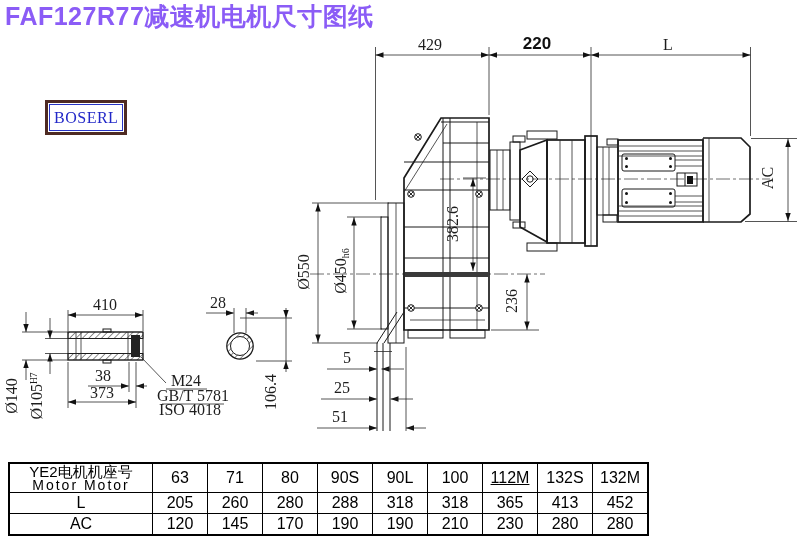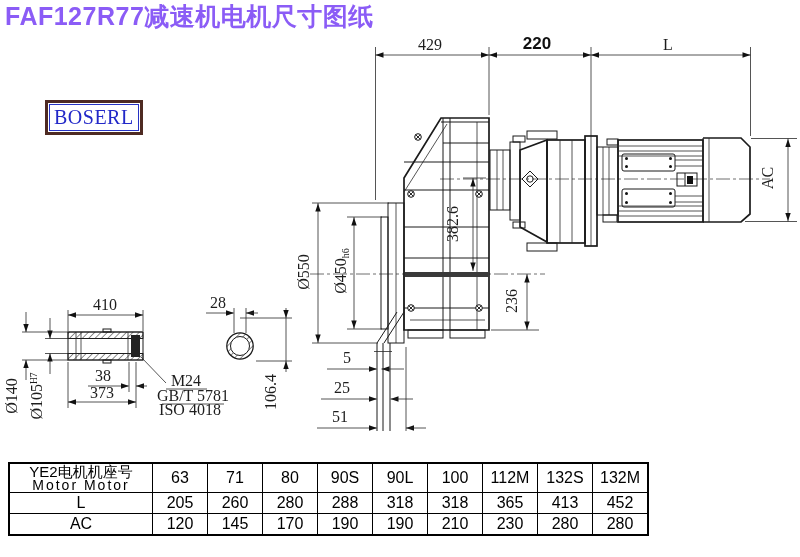--- a/index.html
+++ b/index.html
@@ -3,21 +3,21 @@
 <meta charset="utf-8">
 <style>
   html,body{margin:0;padding:0;background:#fff;}
   body{position:relative;width:800px;height:557px;overflow:hidden;
        font-family:"Liberation Sans",sans-serif;color:#000;}
   .title{position:absolute;left:5px;top:0;font-size:25px;font-weight:bold;
          letter-spacing:0.5px;white-space:nowrap;color:#8b5cf6;}
   .logo{position:absolute;left:45px;top:100px;border:3px solid #4e2a22;
         background:#fff;padding:1px;}
   .logo-inner{border:1px solid #2733c4;padding:0 4px;
-        font-family:"Liberation Serif",serif;font-size:20px;color:#2228c8;
+        font-family:"Liberation Serif",serif;font-size:16px;color:#2228c8;
         line-height:25px;letter-spacing:0.5px;}
   svg.drawing{position:absolute;left:0;top:30px;}
   svg .ln{stroke:#1b1b1b;stroke-width:1;fill:none;}
   svg .ln2{stroke:#1b1b1b;stroke-width:1.7;fill:none;}
   svg .thin{stroke:#2a2a2a;stroke-width:0.8;fill:none;}
   svg .cl{stroke:#4a4a4a;stroke-width:0.8;fill:none;stroke-dasharray:14 3 3 3;}
   svg text.dim{font-family:"Liberation Serif",serif;fill:#1d1d1d;
         font-size:16px;text-anchor:middle;}
   svg text.dimb{font-family:"Liberation Sans",sans-serif;font-weight:bold;
         fill:#111;font-size:17px;text-anchor:middle;}
@@ -306,21 +306,21 @@
     <td class="hd" style="width:142px;">
       <div class="hcn">YE2电机机座号</div>
       <div class="hen">Motor Motor</div>
     </td>
     <td class="hd" style="width:54px;">63</td>
     <td class="hd" style="width:54px;">71</td>
     <td class="hd" style="width:54px;margin-top:8px;">80</td>
     <td class="hd" style="width:54px;">90S</td>
     <td class="hd" style="width:54px;">90L</td>
     <td class="hd" style="width:54px;">100</td>
-    <td class="hd" style="width:54px;">112M</td>
+    <td class="hd" style="width:54px;text-decoration:underline;">112M</td>
     <td class="hd" style="width:54px;">132S</td>
     <td class="hd" style="width:54px;">132M</td>
   </tr>
   <tr>
     <td class="dt">L</td>
     <td class="dt">205</td>
     <td class="dt">260</td>
     <td class="dt">280</td>
     <td class="dt">288</td>
     <td class="dt">318</td>

